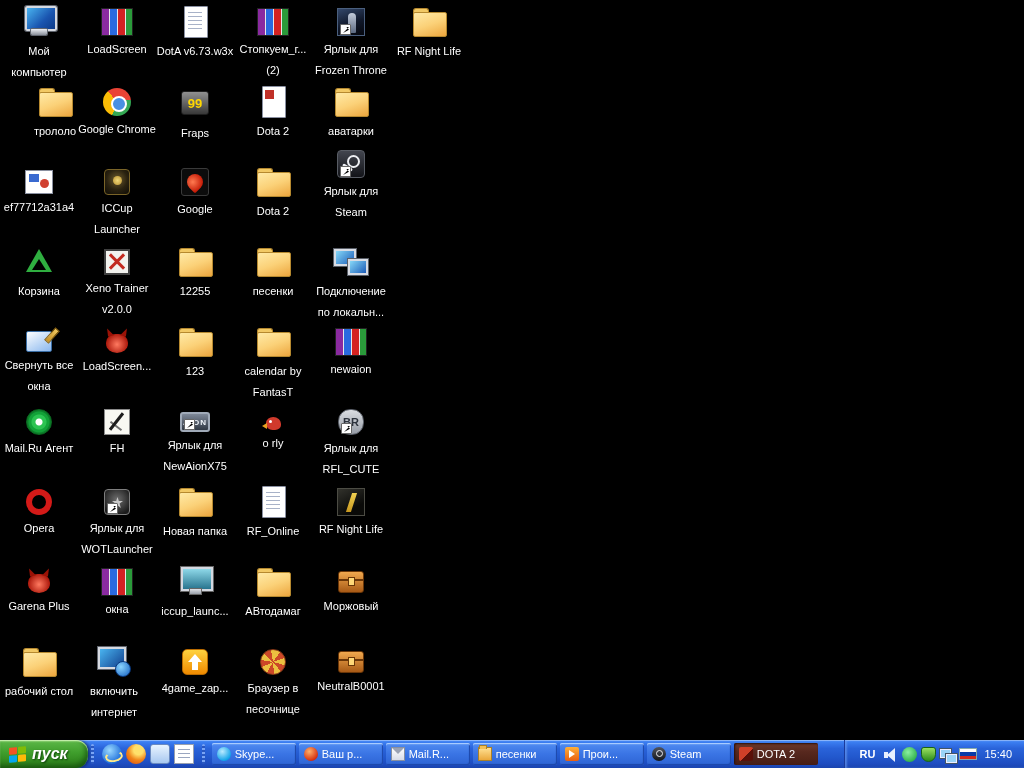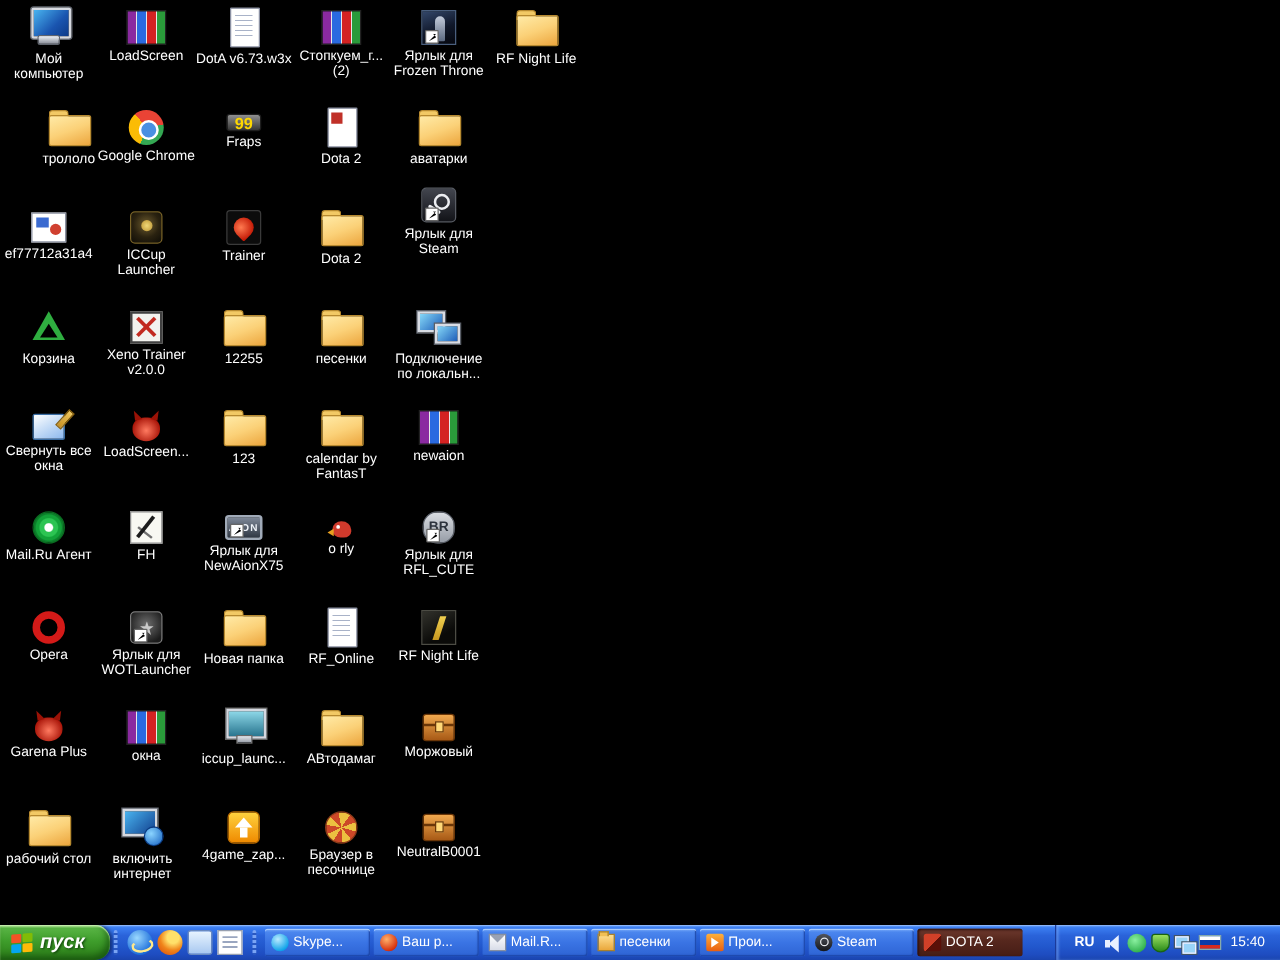--- a/index.html
+++ b/index.html
@@ -3,21 +3,21 @@
 <meta charset="utf-8">
 <style>
   *{margin:0;padding:0;box-sizing:border-box}
   html,body{width:1024px;height:768px;overflow:hidden;background:#000;font-family:"Liberation Sans",sans-serif}
   #screen{position:relative;width:1024px;height:768px;background:#000}
 
   
   #desktop{position:absolute;left:0;top:0;right:0;bottom:28px}
   .desk-icon{position:absolute;width:78px;text-align:center;cursor:pointer}
   .ic{position:relative;width:36px;height:32px;margin:0 auto}
-  .lbl{margin-top:3px;font-size:11px;line-height:12px;color:#fff;text-shadow:1px 1px 1px #000;word-wrap:break-word}
+  .lbl{margin-top:3px;font-size:11px;line-height:21px;color:#fff;text-shadow:1px 1px 1px #000;word-wrap:break-word}
   .art{position:absolute;left:0;top:0;right:0;bottom:0;display:flex;align-items:center;justify-content:center;font-weight:bold}
 
   
   .sc{position:absolute;left:2px;bottom:0;width:11px;height:11px;background:#fff;border:1px solid #666;border-radius:1px;z-index:2}
   .sc::after{content:"";position:absolute;left:2px;top:2px;width:6px;height:6px;background:#000;clip-path:polygon(0 100%,100% 0,55% 0,100% 45%)}
 
   
   .k-folder::before{content:"";position:absolute;left:2px;top:2px;width:14px;height:7px;background:#f2c965;border:1px solid #b6892f;border-bottom:none;border-radius:3px 3px 0 0}
   .k-folder::after{content:"";position:absolute;left:2px;top:6px;width:32px;height:23px;background:linear-gradient(160deg,#ffeaa6 0%,#fbd178 50%,#eca63e 100%);border:1px solid #b6892f;border-radius:2px}
 
@@ -29,21 +29,21 @@
   .k-doc::before,.k-doc2::before{content:"";position:absolute;left:7px;top:0;width:22px;height:30px;background:#fff;border:1px solid #8a90a2;border-radius:1px}
   .k-doc::after{content:"";position:absolute;left:11px;top:6px;width:14px;height:18px;background:repeating-linear-gradient(#a8b2c8 0 1px,transparent 1px 4px)}
   .k-doc2::after{content:"";position:absolute;left:10px;top:4px;width:9px;height:9px;background:#c03028}
 
   .k-frozen{width:28px;height:28px;margin:2px auto 0;background:linear-gradient(160deg,#33476a 0%,#10182a 55%,#05070e 100%);border:1px solid #4a5f7e}
   .k-frozen::after{content:"";position:absolute;left:10px;top:4px;width:8px;height:20px;background:linear-gradient(#dfe7f4,#6a7a94);border-radius:4px 4px 1px 1px;opacity:.85}
 
   .k-chrome{width:28px;height:28px;margin:2px auto 0;border-radius:50%;background:conic-gradient(from -40deg,#ea4335 0 120deg,#34a853 120deg 240deg,#fbbc05 240deg 360deg)}
   .k-chrome::after{content:"";position:absolute;left:8px;top:8px;width:12px;height:12px;border-radius:50%;background:#4a90e2;border:2px solid #fff}
 
-  .k-fraps{width:28px;height:14px;margin:5px auto 3px;border:1px solid #1e1e1e;border-radius:3px;background:linear-gradient(#909090,#383838);color:#ffd800}
+  .k-fraps{width:28px;height:24px;margin:5px auto 8px;border:1px solid #1e1e1e;border-radius:3px;background:linear-gradient(#909090,#383838);color:#ffd800}
   .k-fraps .art{font-size:13px}
 
   .k-image{width:28px;height:24px;margin:4px auto 0;background:#fff;border:1px solid #8a90a0}
   .k-image::before{content:"";position:absolute;left:3px;top:3px;width:10px;height:8px;background:#3a6ad0}
   .k-image::after{content:"";position:absolute;right:3px;top:8px;width:9px;height:9px;border-radius:50%;background:#d04030}
 
   .k-iccup{width:26px;height:26px;margin:3px auto 0;border-radius:4px;border:1px solid #7a6428;background:radial-gradient(circle at 50% 40%,#6e5c2e 0%,#2a2210 55%,#0e0c06 100%)}
   .k-iccup::after{content:"";position:absolute;left:8px;top:6px;width:9px;height:9px;border-radius:50%;background:radial-gradient(#f0d878,#b89030)}
 
   .k-garena{width:28px;height:28px;margin:2px auto 0;border-radius:3px;border:1px solid #3a3a3a;background:#0c0c0c}
@@ -217,21 +217,21 @@
       <div class="desk-icon" style="left: 0px; top: 166px;">
         <div class="ic k-image"></div>
         <div class="lbl">ef77712a31a4</div>
       </div>
       <div class="desk-icon" style="left: 78px; top: 166px;">
         <div class="ic k-iccup"></div>
         <div class="lbl">ICCup Launcher</div>
       </div>
       <div class="desk-icon" style="left: 156px; top: 166px;">
         <div class="ic k-garena"></div>
-        <div class="lbl">Trainer</div>
+        <div class="lbl">Google</div>
       </div>
       <div class="desk-icon" style="left: 234px; top: 166px;">
         <div class="ic k-folder"></div>
         <div class="lbl">Dota 2</div>
       </div>
       <div class="desk-icon" style="left: 312px; top: 148px;">
         <div class="ic k-steam">
           <span class="sc"></span>
         </div>
         <div class="lbl">Ярлык для Steam</div>

